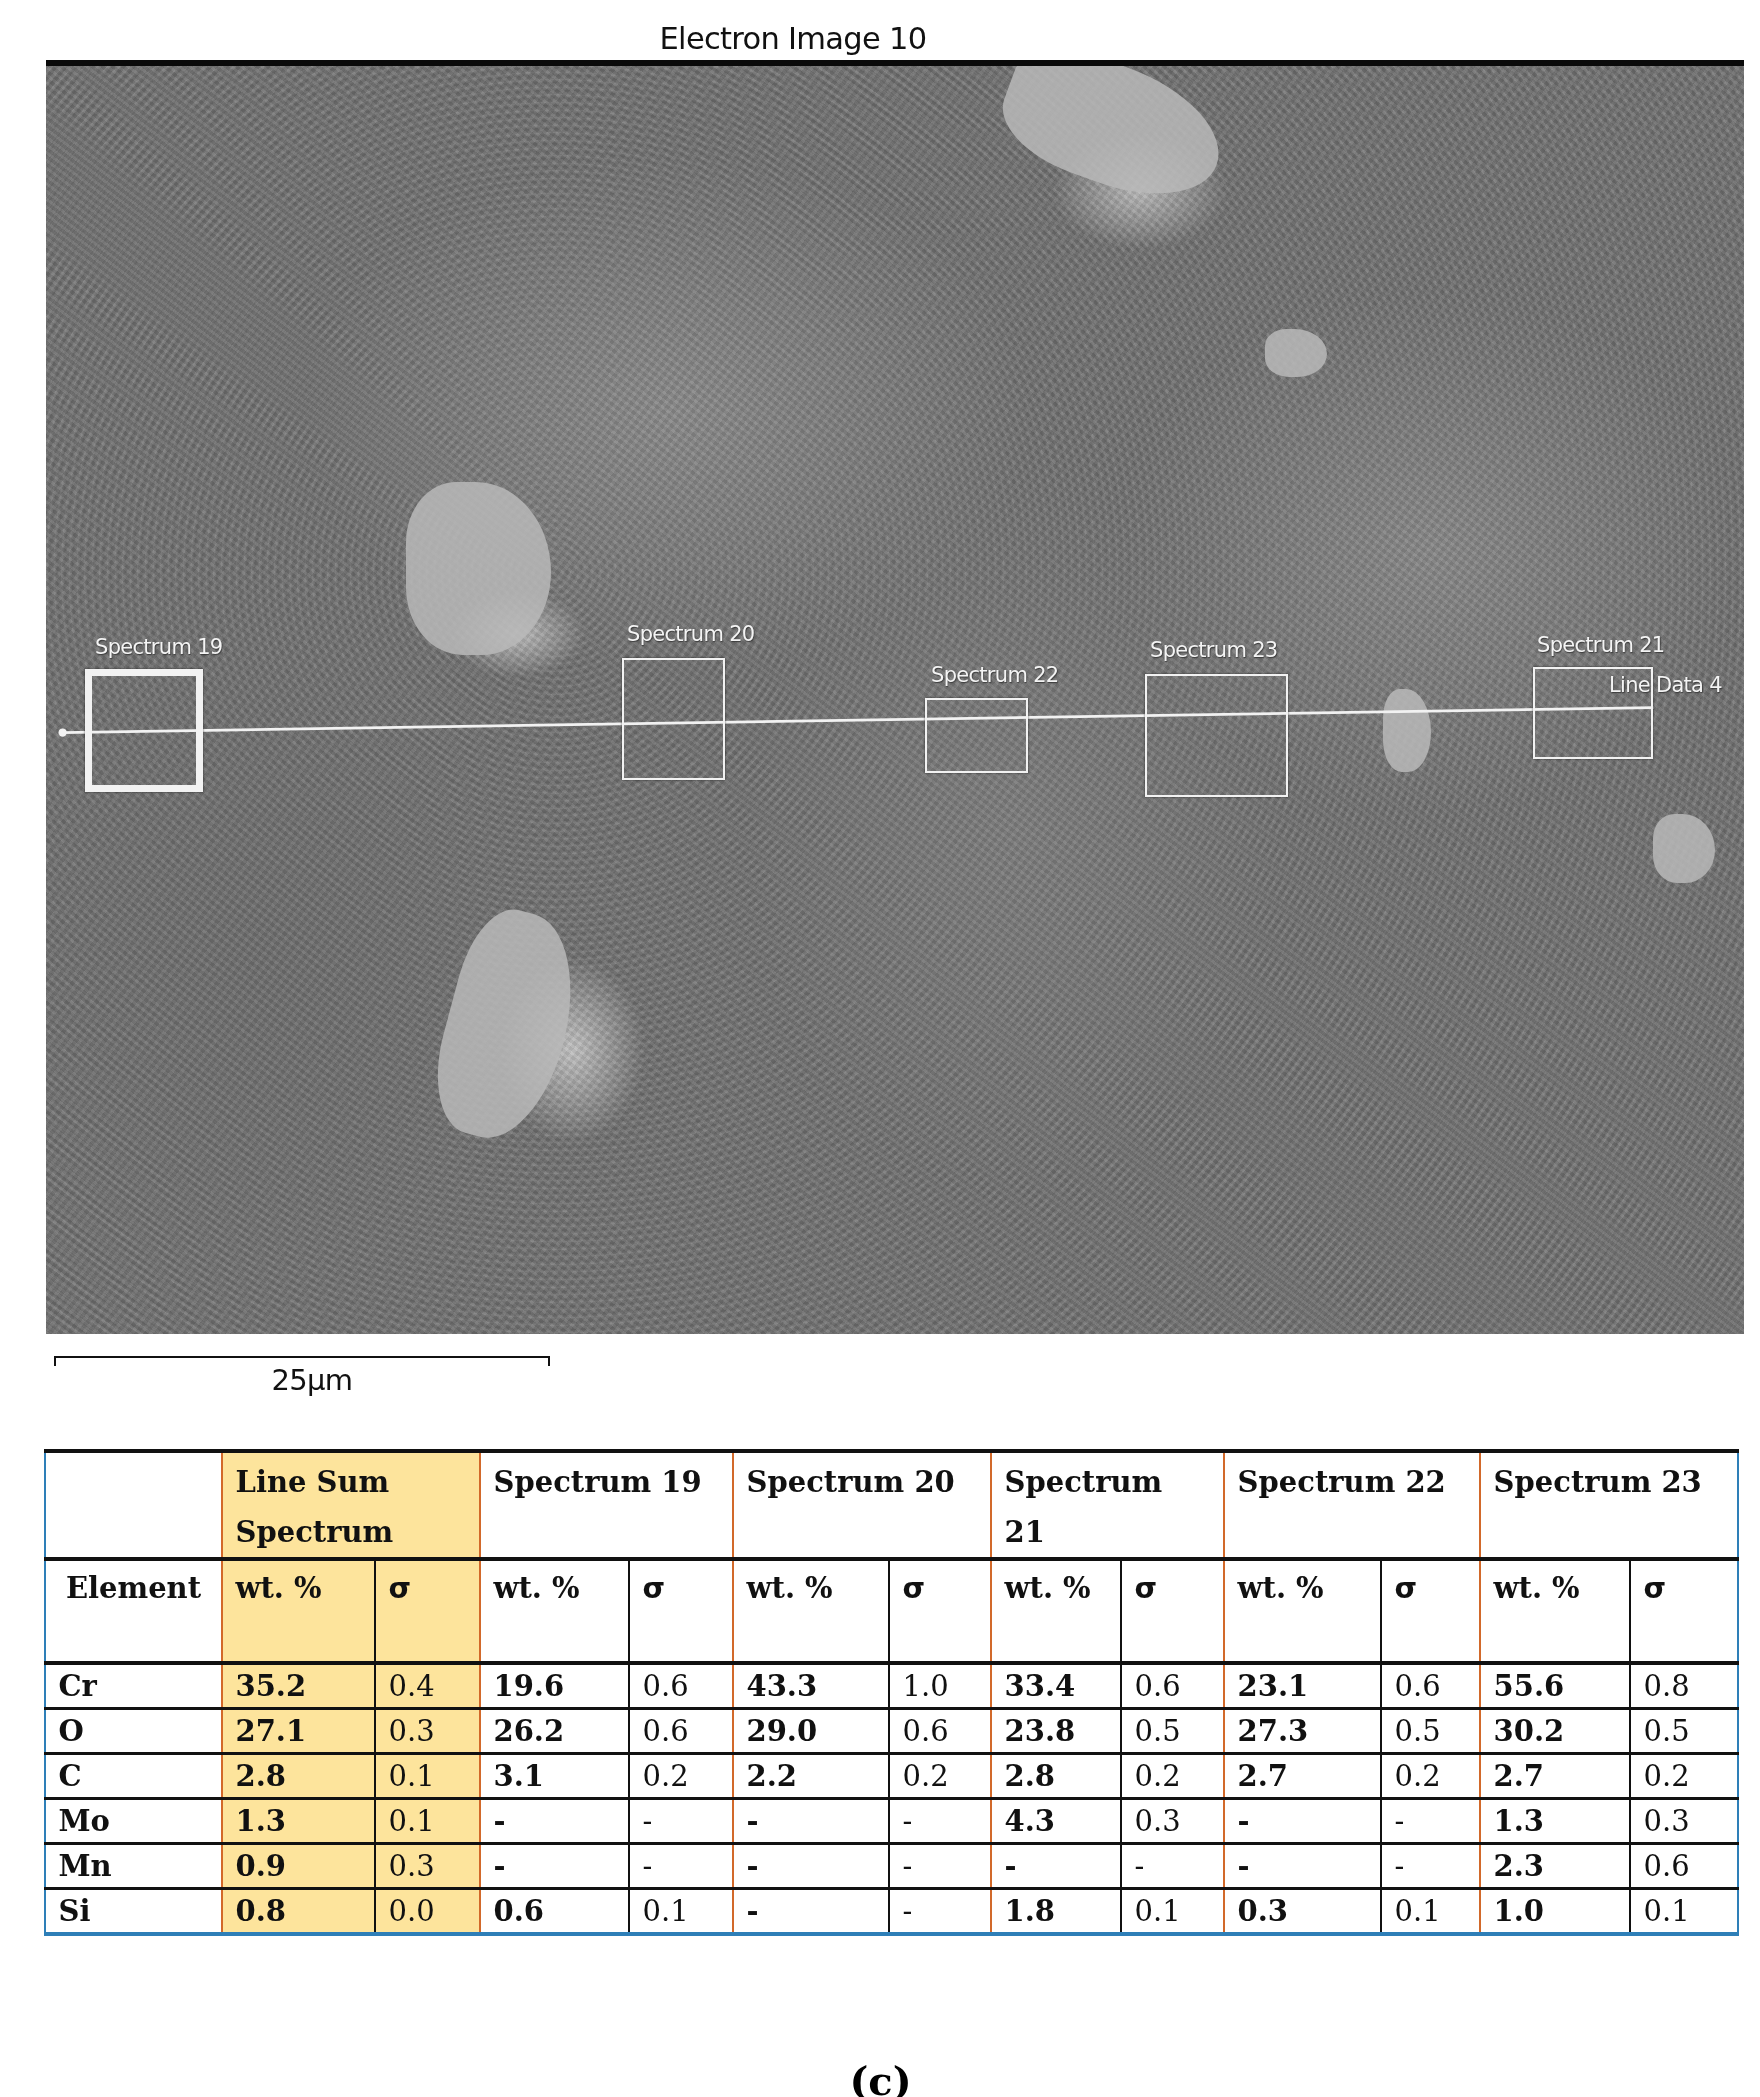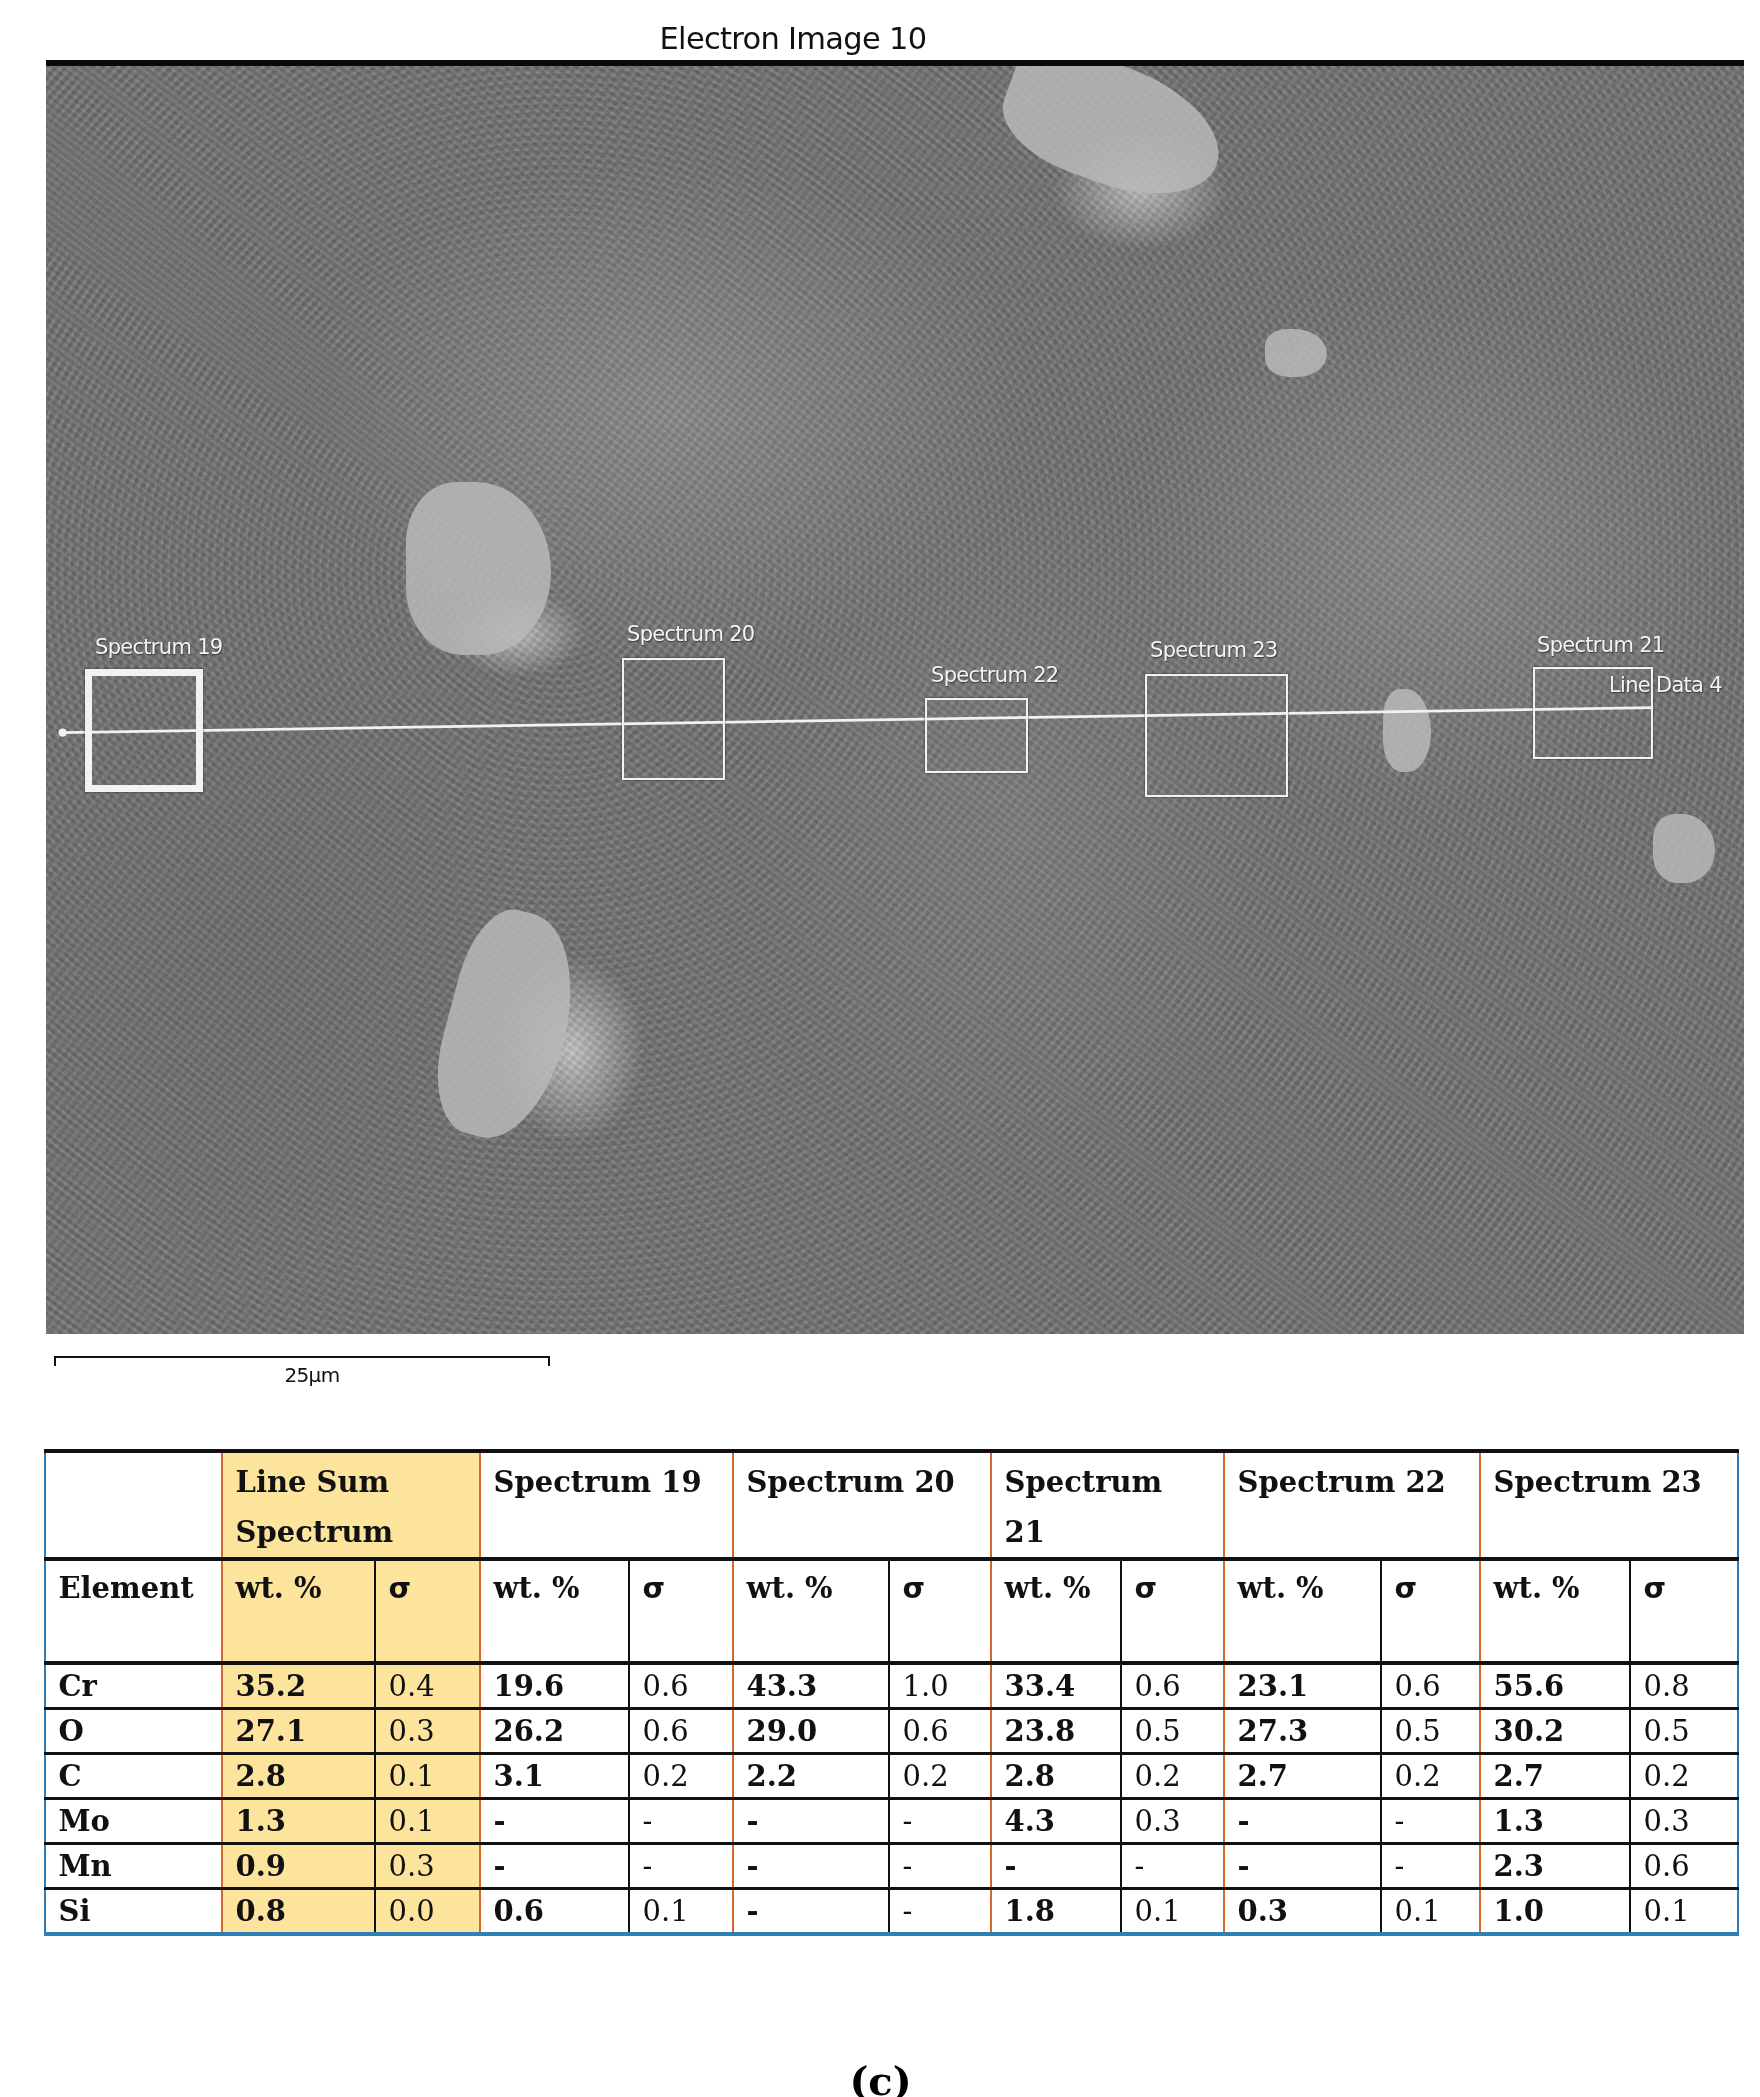--- a/index.html
+++ b/index.html
@@ -30,29 +30,29 @@
   }
   .blob { position:absolute; background:#b8b8b8; border-radius:40% 60% 55% 45%; opacity:0.85; }
 
   .spec-box { position:absolute; border:2.1px solid #f2f2f2; box-shadow:0 0 2.1px rgba(0,0,0,0.6); }
   .spec-box.thick { border-width:7.6px; }
   .spec-label { position:absolute; color:#f4f4f4; font-family:"DejaVu Sans", sans-serif; font-size:21px; text-shadow:0.7px 0.7px 1.4px #333; white-space:nowrap; letter-spacing:-0.7px; }
   .line-data { position:absolute; left:0; top:0; width:1698px; height:1268px; }
 
   
   .scale-bar { left:54px; top:1356px; width:492px; height:8.3px; border:2.1px solid #111; border-bottom:none; }
-  .scale-label { left:229px; top:1363px; width:166px; text-align:center; font-family:"DejaVu Sans", sans-serif; font-size:20px; color:#111; letter-spacing:-0.7px; }
+  .scale-label { left:229px; top:1363px; width:166px; text-align:center; font-family:"DejaVu Sans", sans-serif; font-size:29px; color:#111; letter-spacing:-0.7px; }
 
   
   .eds-table { position:absolute; left:44px; top:1449px; width:1693px; border-collapse:collapse; table-layout:fixed;
     font-family:"DejaVu Serif", serif; font-size:29px; color:#111; border-left:2.8px solid #2e7fb8; border-right:2.8px solid #2e7fb8; border-bottom:4.2px solid #2e7fb8; }
   .eds-table td, .eds-table th { padding:4.2px 12.5px 0 12.5px; text-align:left; vertical-align:top; font-weight:normal; }
   .eds-table tr.h1 th { height:96px; border-top:4.2px solid #111; border-bottom:4.2px solid #111; font-weight:bold; line-height:50px; }
   .eds-table tr.h2 th { height:96px; border-bottom:4.2px solid #111; line-height:47px; }
-  .eds-table tr.h2 th.lbl { font-weight:bold; }
+  .eds-table tr.h2 th.lbl { font-weight:bold;text-align:center; }
   .eds-table tbody td { height:42px; line-height:42px; border-bottom:3.5px solid #111; padding-top:0; }
   .eds-table tbody tr:last-child td { border-bottom:none; }
   .eds-table .sig { font-weight:bold; font-family:"DejaVu Sans", sans-serif; }
   .eds-table .hl { background:#fde49c; }
   .eds-table .og { border-left:2.1px solid #d2692a;font-weight:bold; }
   .eds-table .bk { border-left:2.1px solid #111; }
   .eds-table .elem { font-weight:bold; }
 
   .caption { left:0; width:1761px; top:2057px; text-align:center; font-family:"DejaVu Serif", serif; font-size:40px; color:#000; }
   .caption b { font-weight:bold; }

